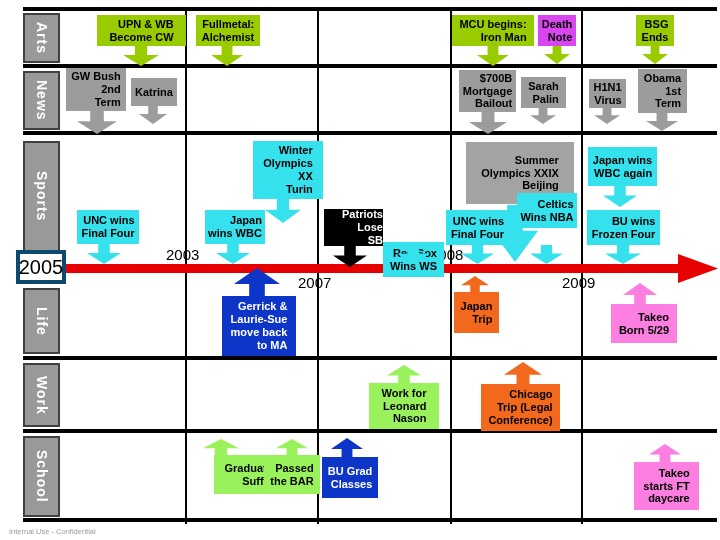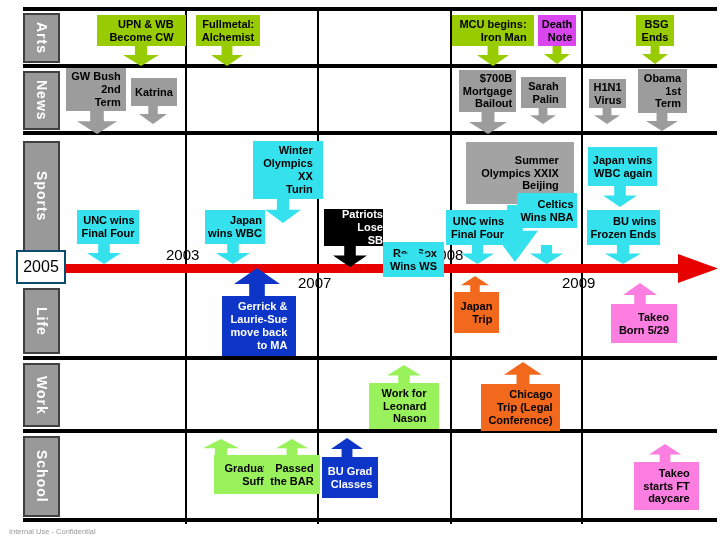--- a/index.html
+++ b/index.html
@@ -21,22 +21,22 @@
     white-space:pre-line;box-sizing:border-box;
   }
   .arr{position:absolute;}
   .arr.down{clip-path:polygon(33% 0,67% 0,67% 45%,100% 45%,50% 100%,0 45%,33% 45%);}
   .arr.up{clip-path:polygon(50% 0,100% 55%,67% 55%,67% 100%,33% 100%,33% 55%,0 55%);}
   .tl-bar{position:absolute;left:66px;top:264px;width:618px;height:9px;}
   .tl-head{position:absolute;left:678px;top:254px;width:40px;height:29px;
     clip-path:polygon(0 0,100% 50%,0 100%);}
   .yearbox{
     position:absolute;left:16px;top:250px;width:50px;height:34px;background:#fff;
-    border:2px solid #0c4a6e;box-sizing:border-box;display:flex;align-items:center;
-    justify-content:center;font-size:16px;color:#000;
+    border:4px solid #0c4a6e;box-sizing:border-box;display:flex;align-items:center;
+    justify-content:center;font-size:20px;color:#000;
   }
   .year{position:absolute;font-size:15px;color:#000;}
   .footer{position:absolute;left:9px;top:527px;font-size:7.5px;color:#9a9a9a;}
 </style>
 </head>
 <body>
 
 <div id="slide">
 
   <div class="hline" style="top:7px"></div>
@@ -126,21 +126,21 @@
   <div class="box" style="left: 446px; top: 210px; width: 63px; height: 35px; background: rgb(53, 225, 237); color: rgb(0, 0, 0);">UNC wins
 Final Four</div>
   <div class="arr down" style="left: 461px; top: 245px; width: 33px; height: 19px; background: rgb(53, 225, 237); color: rgb(0, 0, 0);"></div>
   <div class="box" style="left: 517px; top: 193px; width: 60px; height: 35px; background: rgb(53, 225, 237); color: rgb(0, 0, 0);">Celtics
 Wins NBA</div>
   <div class="arr down" style="left: 530px; top: 245px; width: 33px; height: 19px; background: rgb(53, 225, 237); color: rgb(0, 0, 0);"></div>
   <div class="box" style="left: 588px; top: 147px; width: 69px; height: 39px; background: rgb(53, 225, 237); color: rgb(0, 0, 0);">Japan wins
 WBC again</div>
   <div class="arr down" style="left: 603px; top: 186px; width: 34px; height: 21px; background: rgb(53, 225, 237); color: rgb(0, 0, 0);"></div>
   <div class="box" style="left: 587px; top: 210px; width: 73px; height: 35px; background: rgb(53, 225, 237); color: rgb(0, 0, 0);">BU wins
-Frozen Ends</div>
+Frozen Four</div>
   <div class="arr down" style="left: 605px; top: 245px; width: 36px; height: 19px; background: rgb(53, 225, 237); color: rgb(0, 0, 0);"></div>
 
   <div class="arr up" style="left: 234px; top: 268px; width: 46px; height: 29px; background: rgb(13, 53, 200); color: rgb(255, 255, 255);"></div>
   <div class="box" style="left: 222px; top: 296px; width: 74px; height: 60px; background: rgb(13, 53, 200); color: rgb(255, 255, 255);">Gerrick &amp;
 Laurie-Sue
 move back
 to MA</div>
   <div class="arr up" style="left: 461px; top: 276px; width: 28px; height: 17px; background: rgb(242, 105, 30); color: rgb(0, 0, 0);"></div>
   <div class="box" style="left: 454px; top: 292px; width: 45px; height: 41px; background: rgb(242, 105, 30); color: rgb(0, 0, 0);">Japan
 Trip</div>

